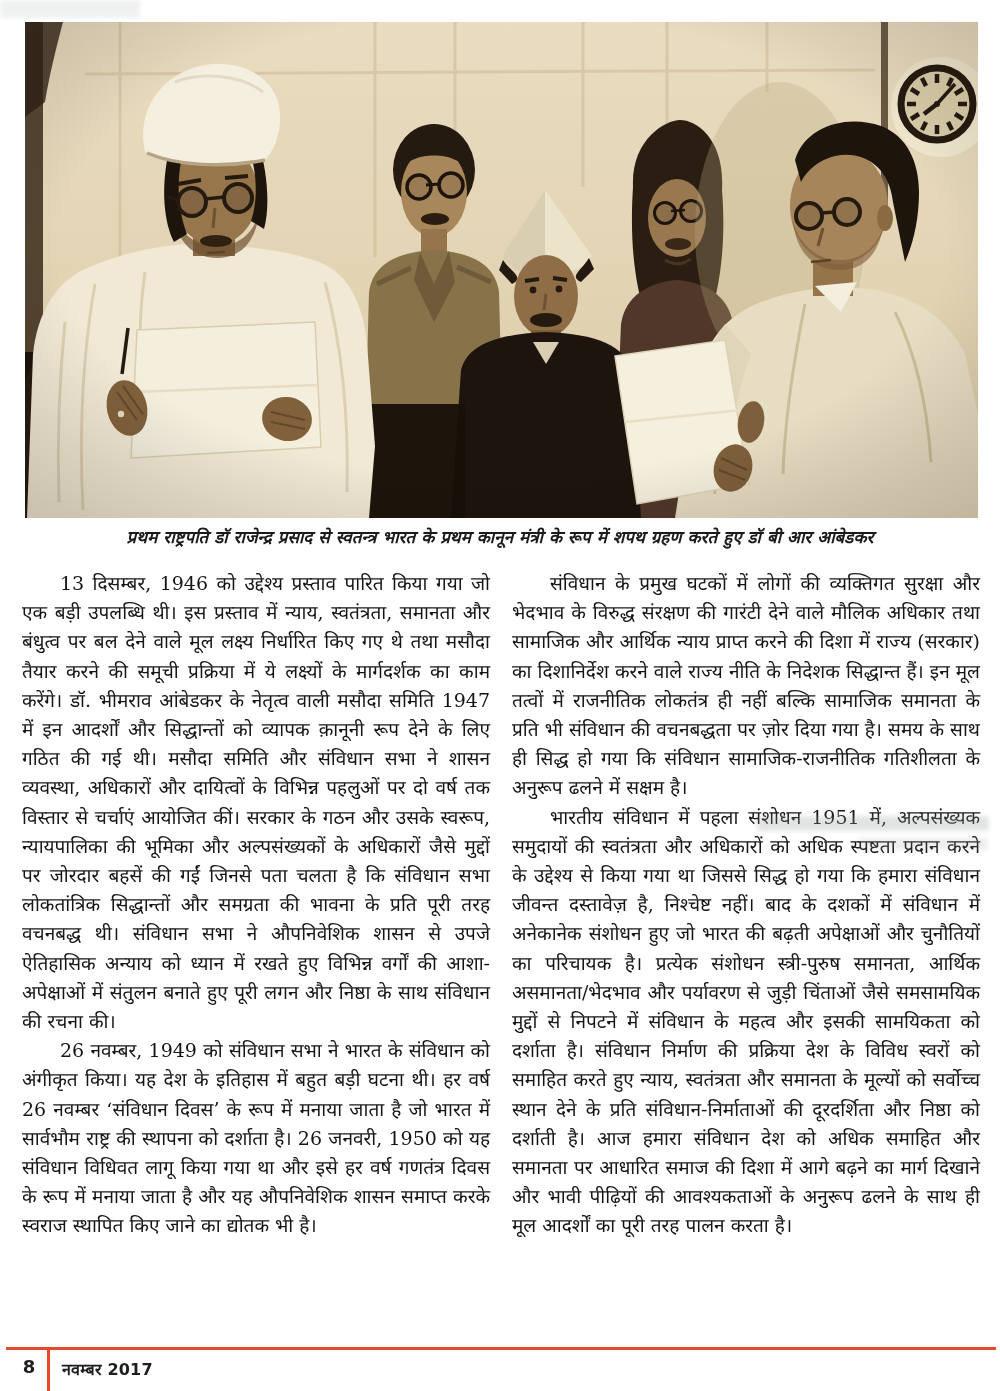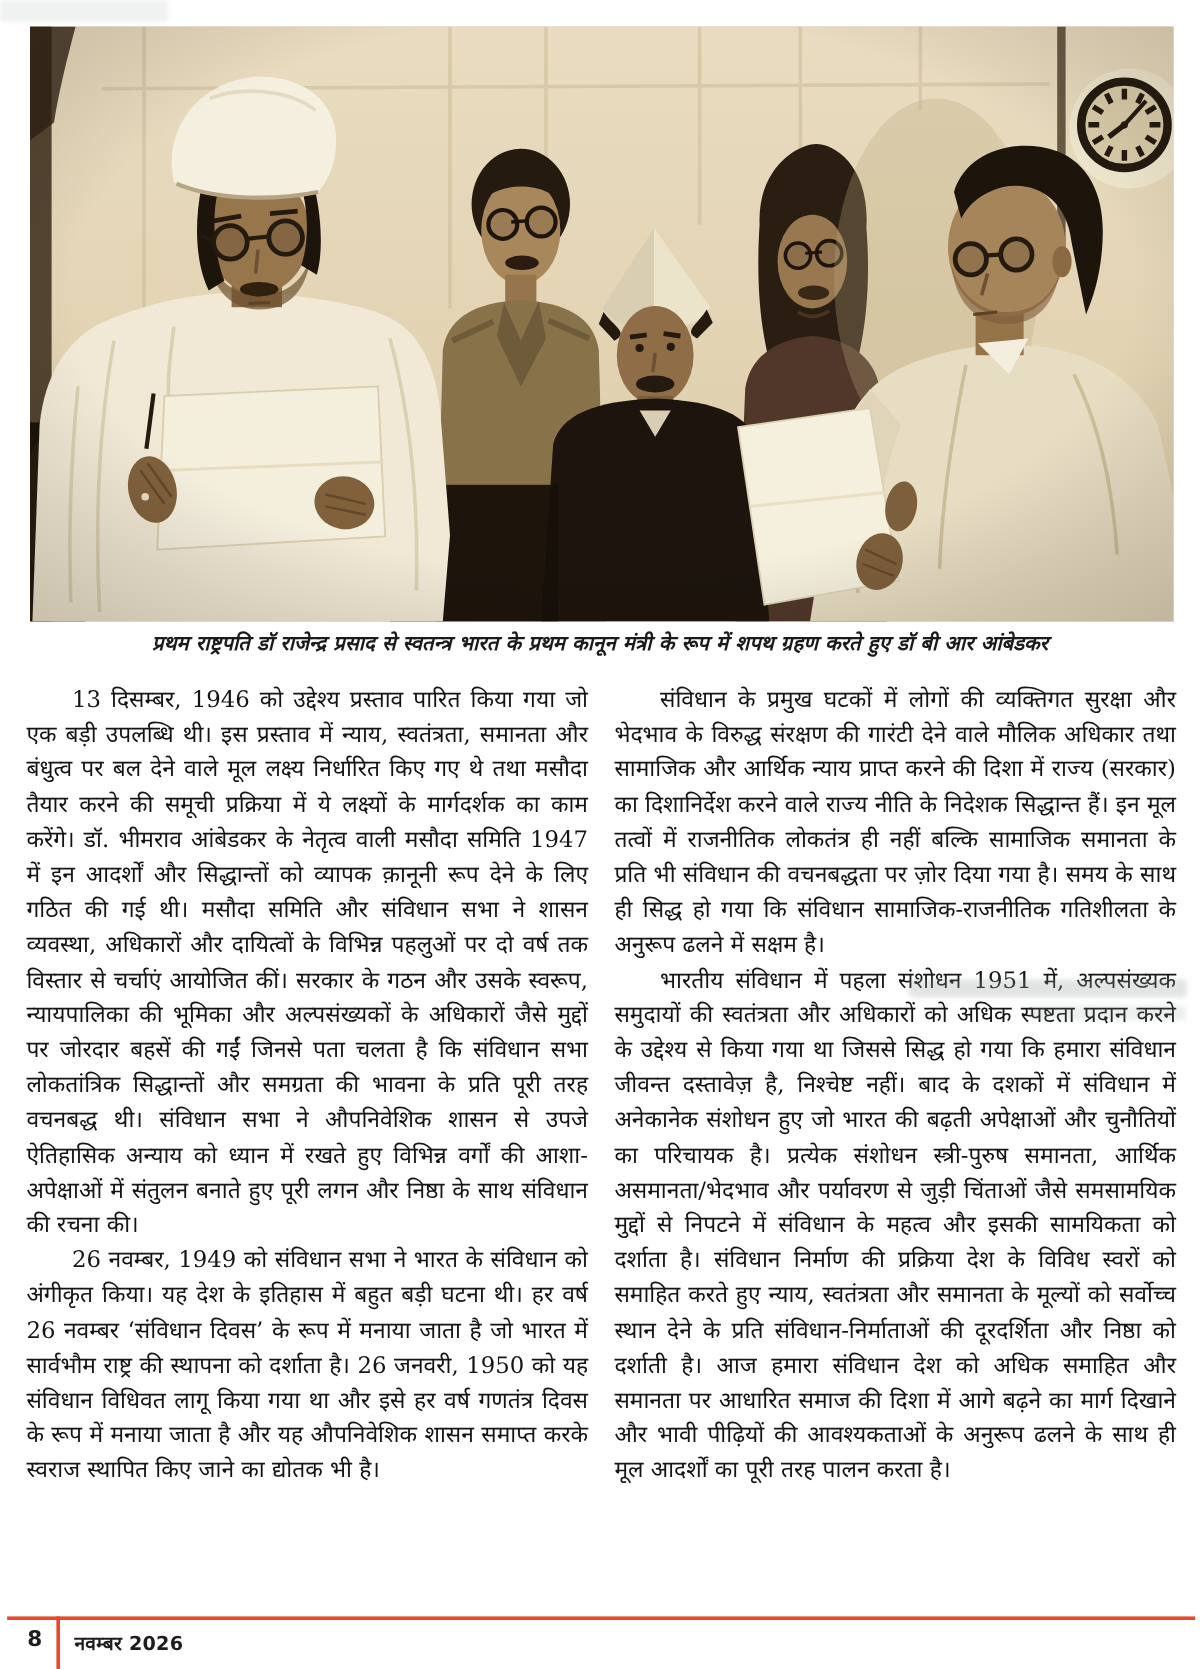--- a/index.html
+++ b/index.html
@@ -251,16 +251,16 @@
     </div>
   </div>
 
   <div class="smudge s1"></div>
   <div class="smudge s2"></div>
   <div class="smudge s3"></div>
 
   <div class="footer-rule"></div>
   <div class="footer-vline"></div>
   <div class="page-number">8</div>
-  <div class="issue-date">नवम्बर 2026</div>
+  <div class="issue-date">नवम्बर 2017</div>
   <div class="magazine-logo">योजना</div>
 
 </div>
 
 </body></html>

